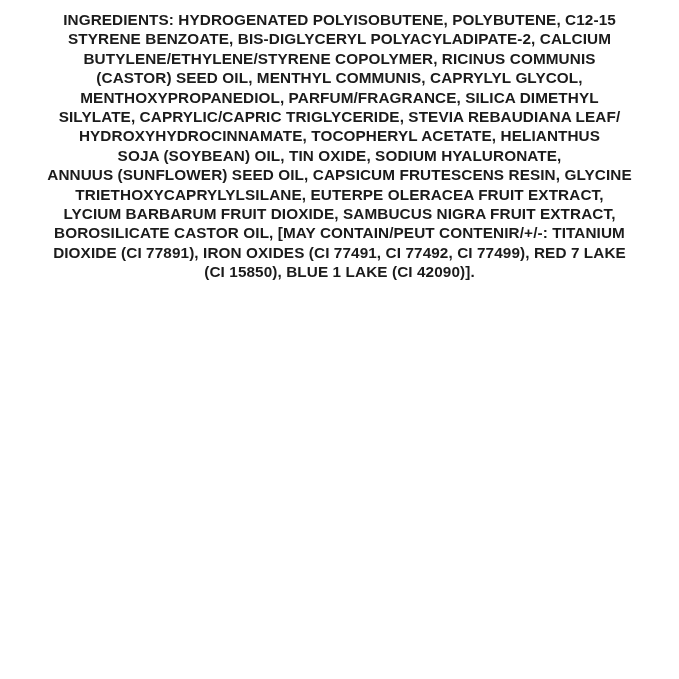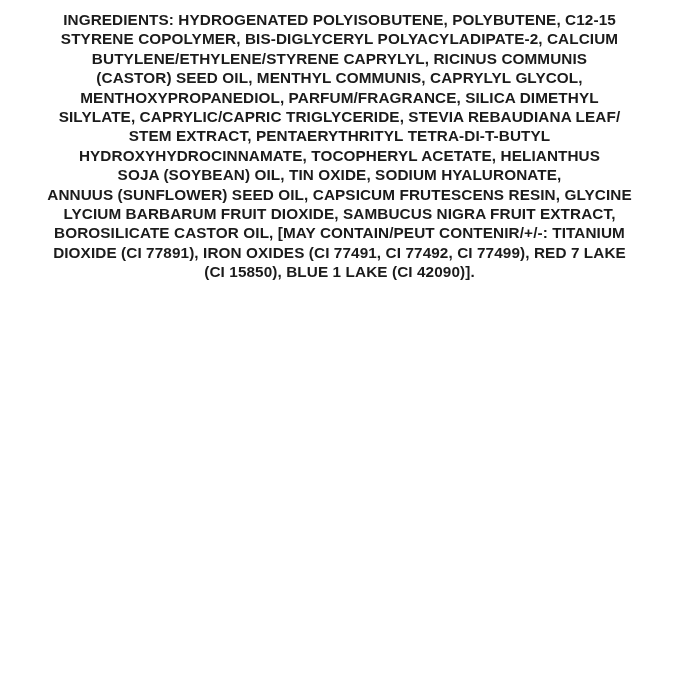--- a/index.html
+++ b/index.html
@@ -31,28 +31,28 @@
     width: 679px;
     height: 329px;
     background: #ffffff;
   }
 </style>
 </head>
 <body>
 
 <div class="ingredients-block">
     <div class="line">INGREDIENTS: HYDROGENATED POLYISOBUTENE, POLYBUTENE, C12-15</div>
-    <div class="line">STYRENE COPOLYMER, BIS-DIGLYCERYL POLYACYLADIPATE-2, CALCIUM</div>
-    <div class="line">BUTYLENE/ETHYLENE/STYRENE CAPRYLYL, RICINUS COMMUNIS</div>
+    <div class="line">STYRENE BENZOATE, BIS-DIGLYCERYL POLYACYLADIPATE-2, CALCIUM</div>
+    <div class="line">BUTYLENE/ETHYLENE/STYRENE COPOLYMER, RICINUS COMMUNIS</div>
     <div class="line">(CASTOR) SEED OIL, MENTHYL COMMUNIS, CAPRYLYL GLYCOL,</div>
     <div class="line">MENTHOXYPROPANEDIOL, PARFUM/FRAGRANCE, SILICA DIMETHYL</div>
     <div class="line">SILYLATE, CAPRYLIC/CAPRIC TRIGLYCERIDE, STEVIA REBAUDIANA LEAF/</div>
-    <div class="line">STEM EXTRACT, PENTAERYTHRITYL TETRA-DI-T-BUTYL</div>
     <div class="line">HYDROXYHYDROCINNAMATE, TOCOPHERYL ACETATE, HELIANTHUS</div>
     <div class="line">SOJA (SOYBEAN) OIL, TIN OXIDE, SODIUM HYALURONATE,</div>
     <div class="line">ANNUUS (SUNFLOWER) SEED OIL, CAPSICUM FRUTESCENS RESIN, GLYCINE</div>
+    <div class="line">TRIETHOXYCAPRYLYLSILANE, EUTERPE OLERACEA FRUIT EXTRACT,</div>
     <div class="line">LYCIUM BARBARUM FRUIT DIOXIDE, SAMBUCUS NIGRA FRUIT EXTRACT,</div>
     <div class="line">BOROSILICATE CASTOR OIL, [MAY CONTAIN/PEUT CONTENIR/+/-: TITANIUM</div>
     <div class="line">DIOXIDE (CI 77891), IRON OXIDES (CI 77491, CI 77492, CI 77499), RED 7 LAKE</div>
     <div class="line">(CI 15850), BLUE 1 LAKE (CI 42090)].</div>
   </div>
 
 <div class="bottom-space"></div>
 
 </body></html>

